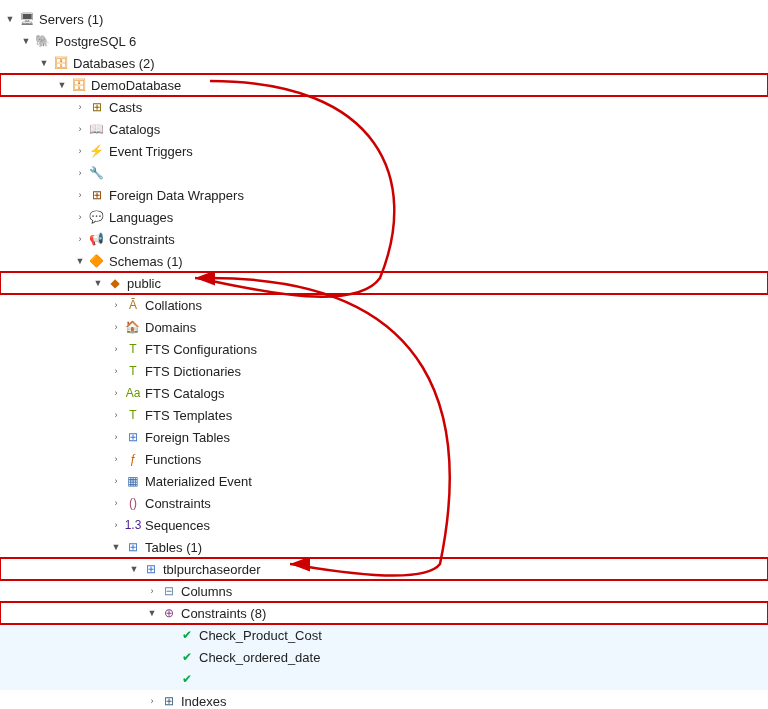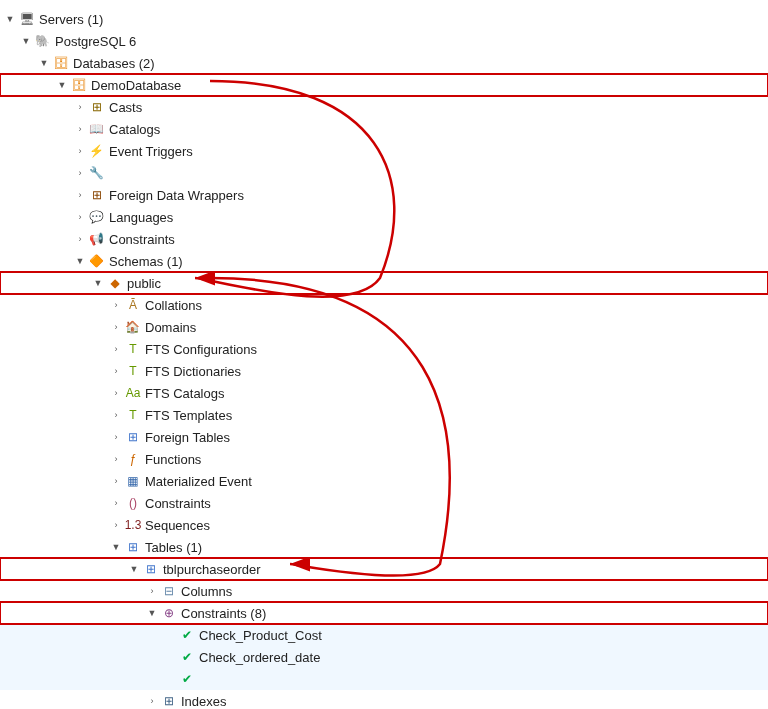--- a/index.html
+++ b/index.html
@@ -95,21 +95,21 @@
     .icon-ext { color: #888800; }
     .icon-fdw { color: #884400; }
     .icon-lang { color: #aa8800; }
     .icon-pub { color: #aa6622; }
     .icon-coll { color: #aa7722; }
     .icon-domain { color: #cc8800; }
     .icon-fts { color: #669900; }
     .icon-func { color: #cc6600; }
     .icon-mat { color: #3366aa; }
     .icon-proc { color: #aa4466; }
-    .icon-seq { color: #7f1d1d; }
+    .icon-seq { color: #4c1d95; }
     .icon-idx { color: #446688; }
   </style>
 </head>
 <body>
 
 <div class="tree" id="tree-container">
 <div class="tree-item" style="padding-left: 2px;">
       <span class="toggle">▼</span>
       <span class="icon icon-server">🖥</span>
       <span class="label">Servers (1)</span>

